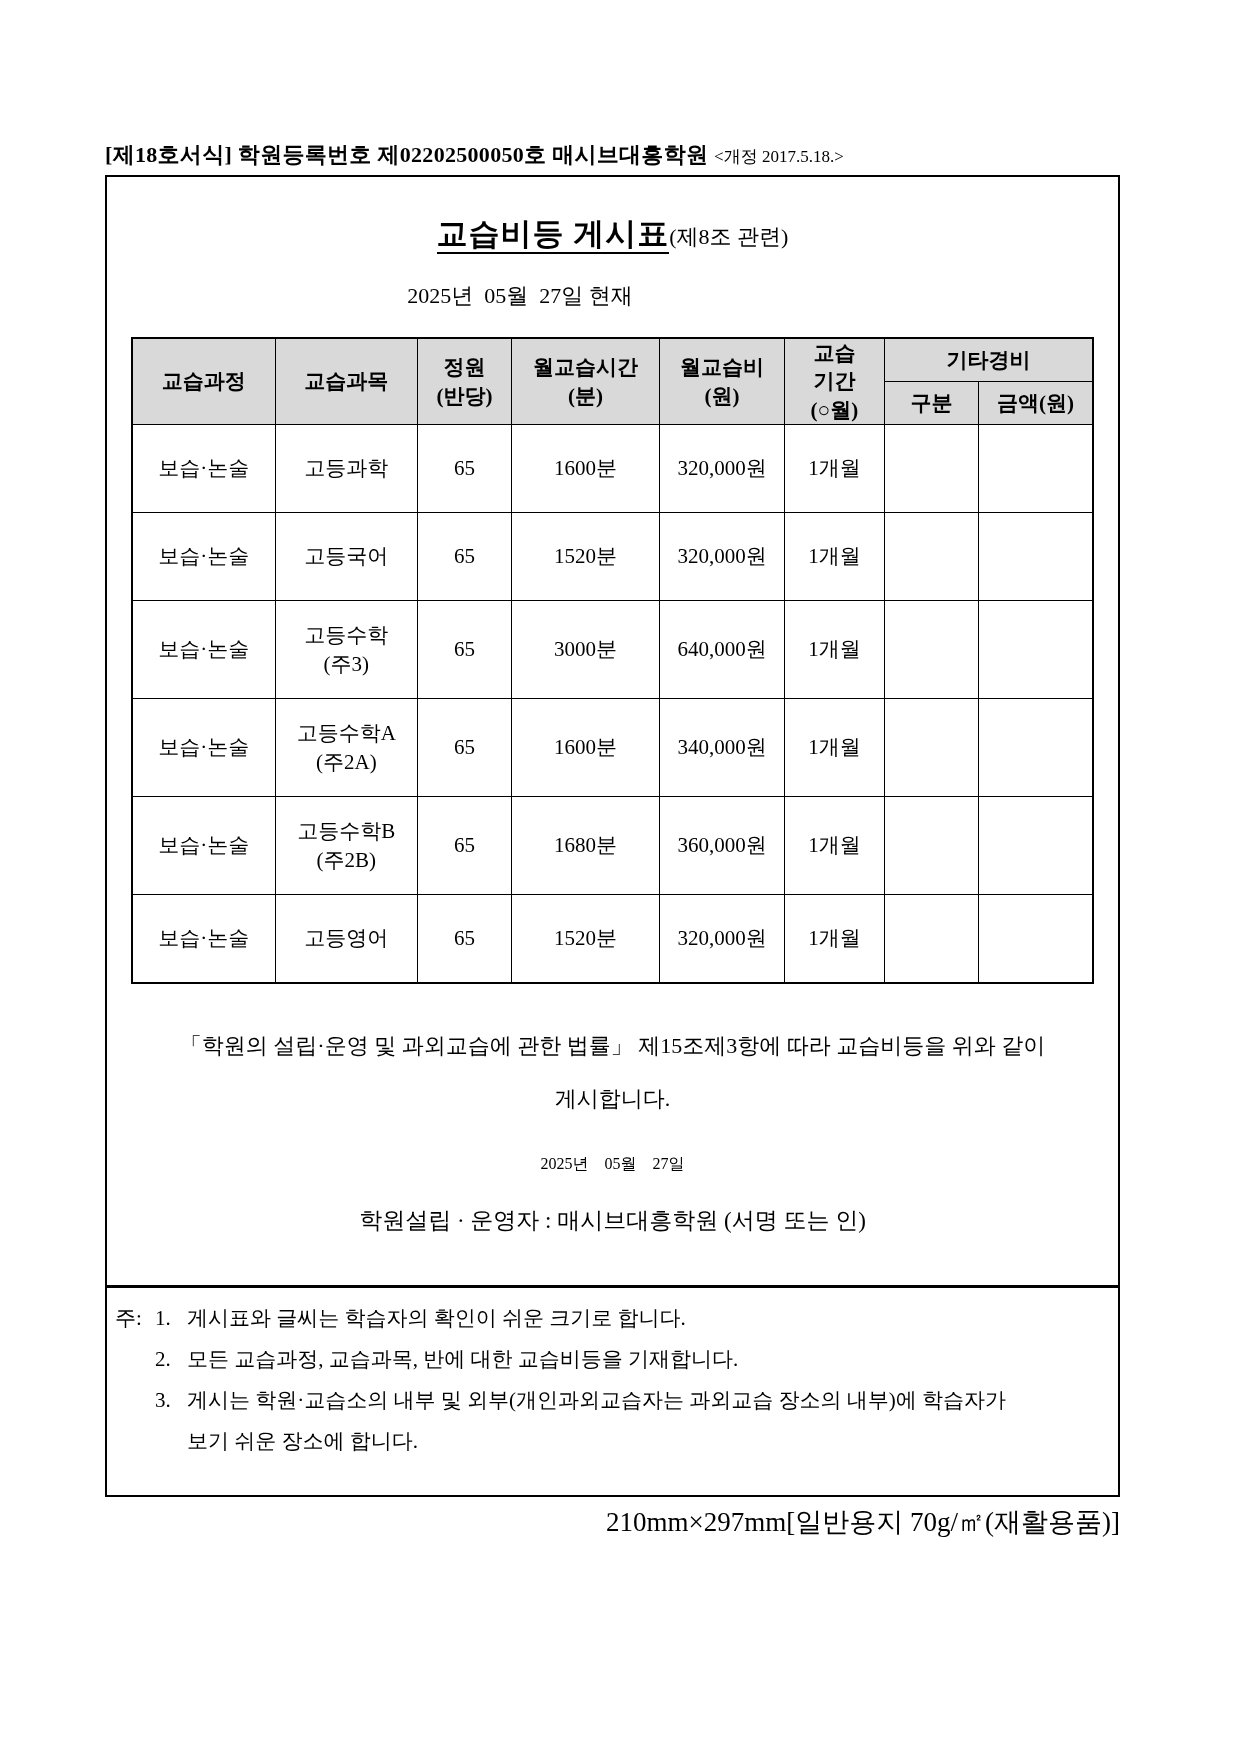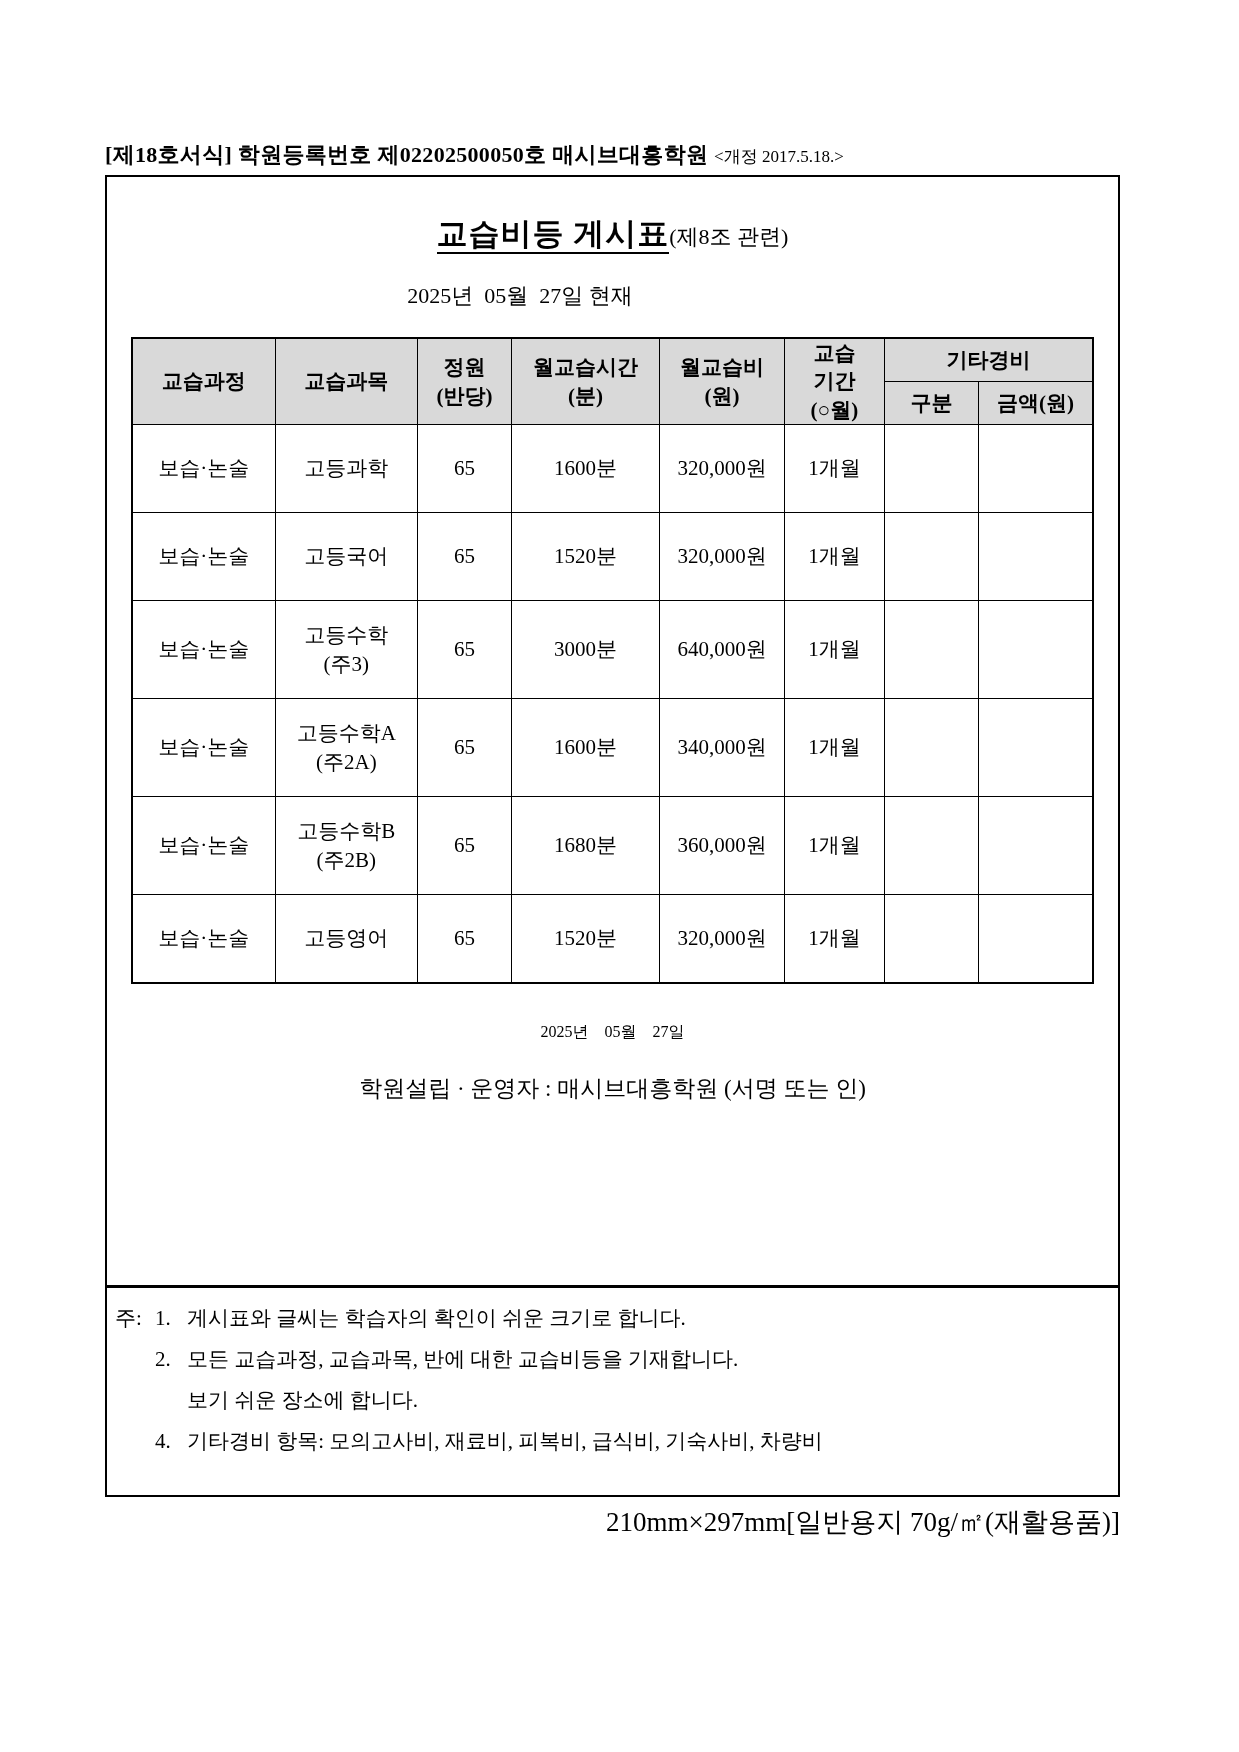--- a/index.html
+++ b/index.html
@@ -195,36 +195,40 @@
           <td>65</td>
           <td>1520분</td>
           <td>320,000원</td>
           <td>1개월</td>
           <td></td>
           <td></td>
         </tr>
       </tbody>
     </table>
 
+    <div class="statement">
+      <div class="line1">「학원의 설립·운영 및 과외교습에 관한 법률」 제15조제3항에 따라 교습비등을 위와 같이</div>
+      <div class="line2">게시합니다.</div>
+    </div>
 
     <div class="issue-date">2025년    05월    27일</div>
     <div class="signature">학원설립 · 운영자 : 매시브대흥학원 (서명 또는 인)</div>
 
   </div>
 
   <div class="notes-frame">
     <div class="note-line">
       <span class="note-label">주:</span><span class="note-num">1.</span><span>게시표와 글씨는 학습자의 확인이 쉬운 크기로 합니다.</span>
     </div>
     <div class="note-line">
       <span class="note-label"></span><span class="note-num">2.</span><span>모든 교습과정, 교습과목, 반에 대한 교습비등을 기재합니다.</span>
     </div>
+    <div class="note-line">
+      <span class="note-label"></span><span class="note-num">3.</span><span>게시는 학원·교습소의 내부 및 외부(개인과외교습자는 과외교습 장소의 내부)에 학습자가</span>
+    </div>
     <div class="note-line note-cont">
       <span>보기 쉬운 장소에 합니다.</span>
     </div>
-    <div class="note-line">
-      <span class="note-label"></span><span class="note-num">4.</span><span>기타경비 항목: 모의고사비, 재료비, 피복비, 급식비, 기숙사비, 차량비</span>
-    </div>
   </div>
 
   <div class="paper-footer">210mm×297mm[일반용지 70g/㎡(재활용품)]</div>
 
 </div>
 
 </body></html>

